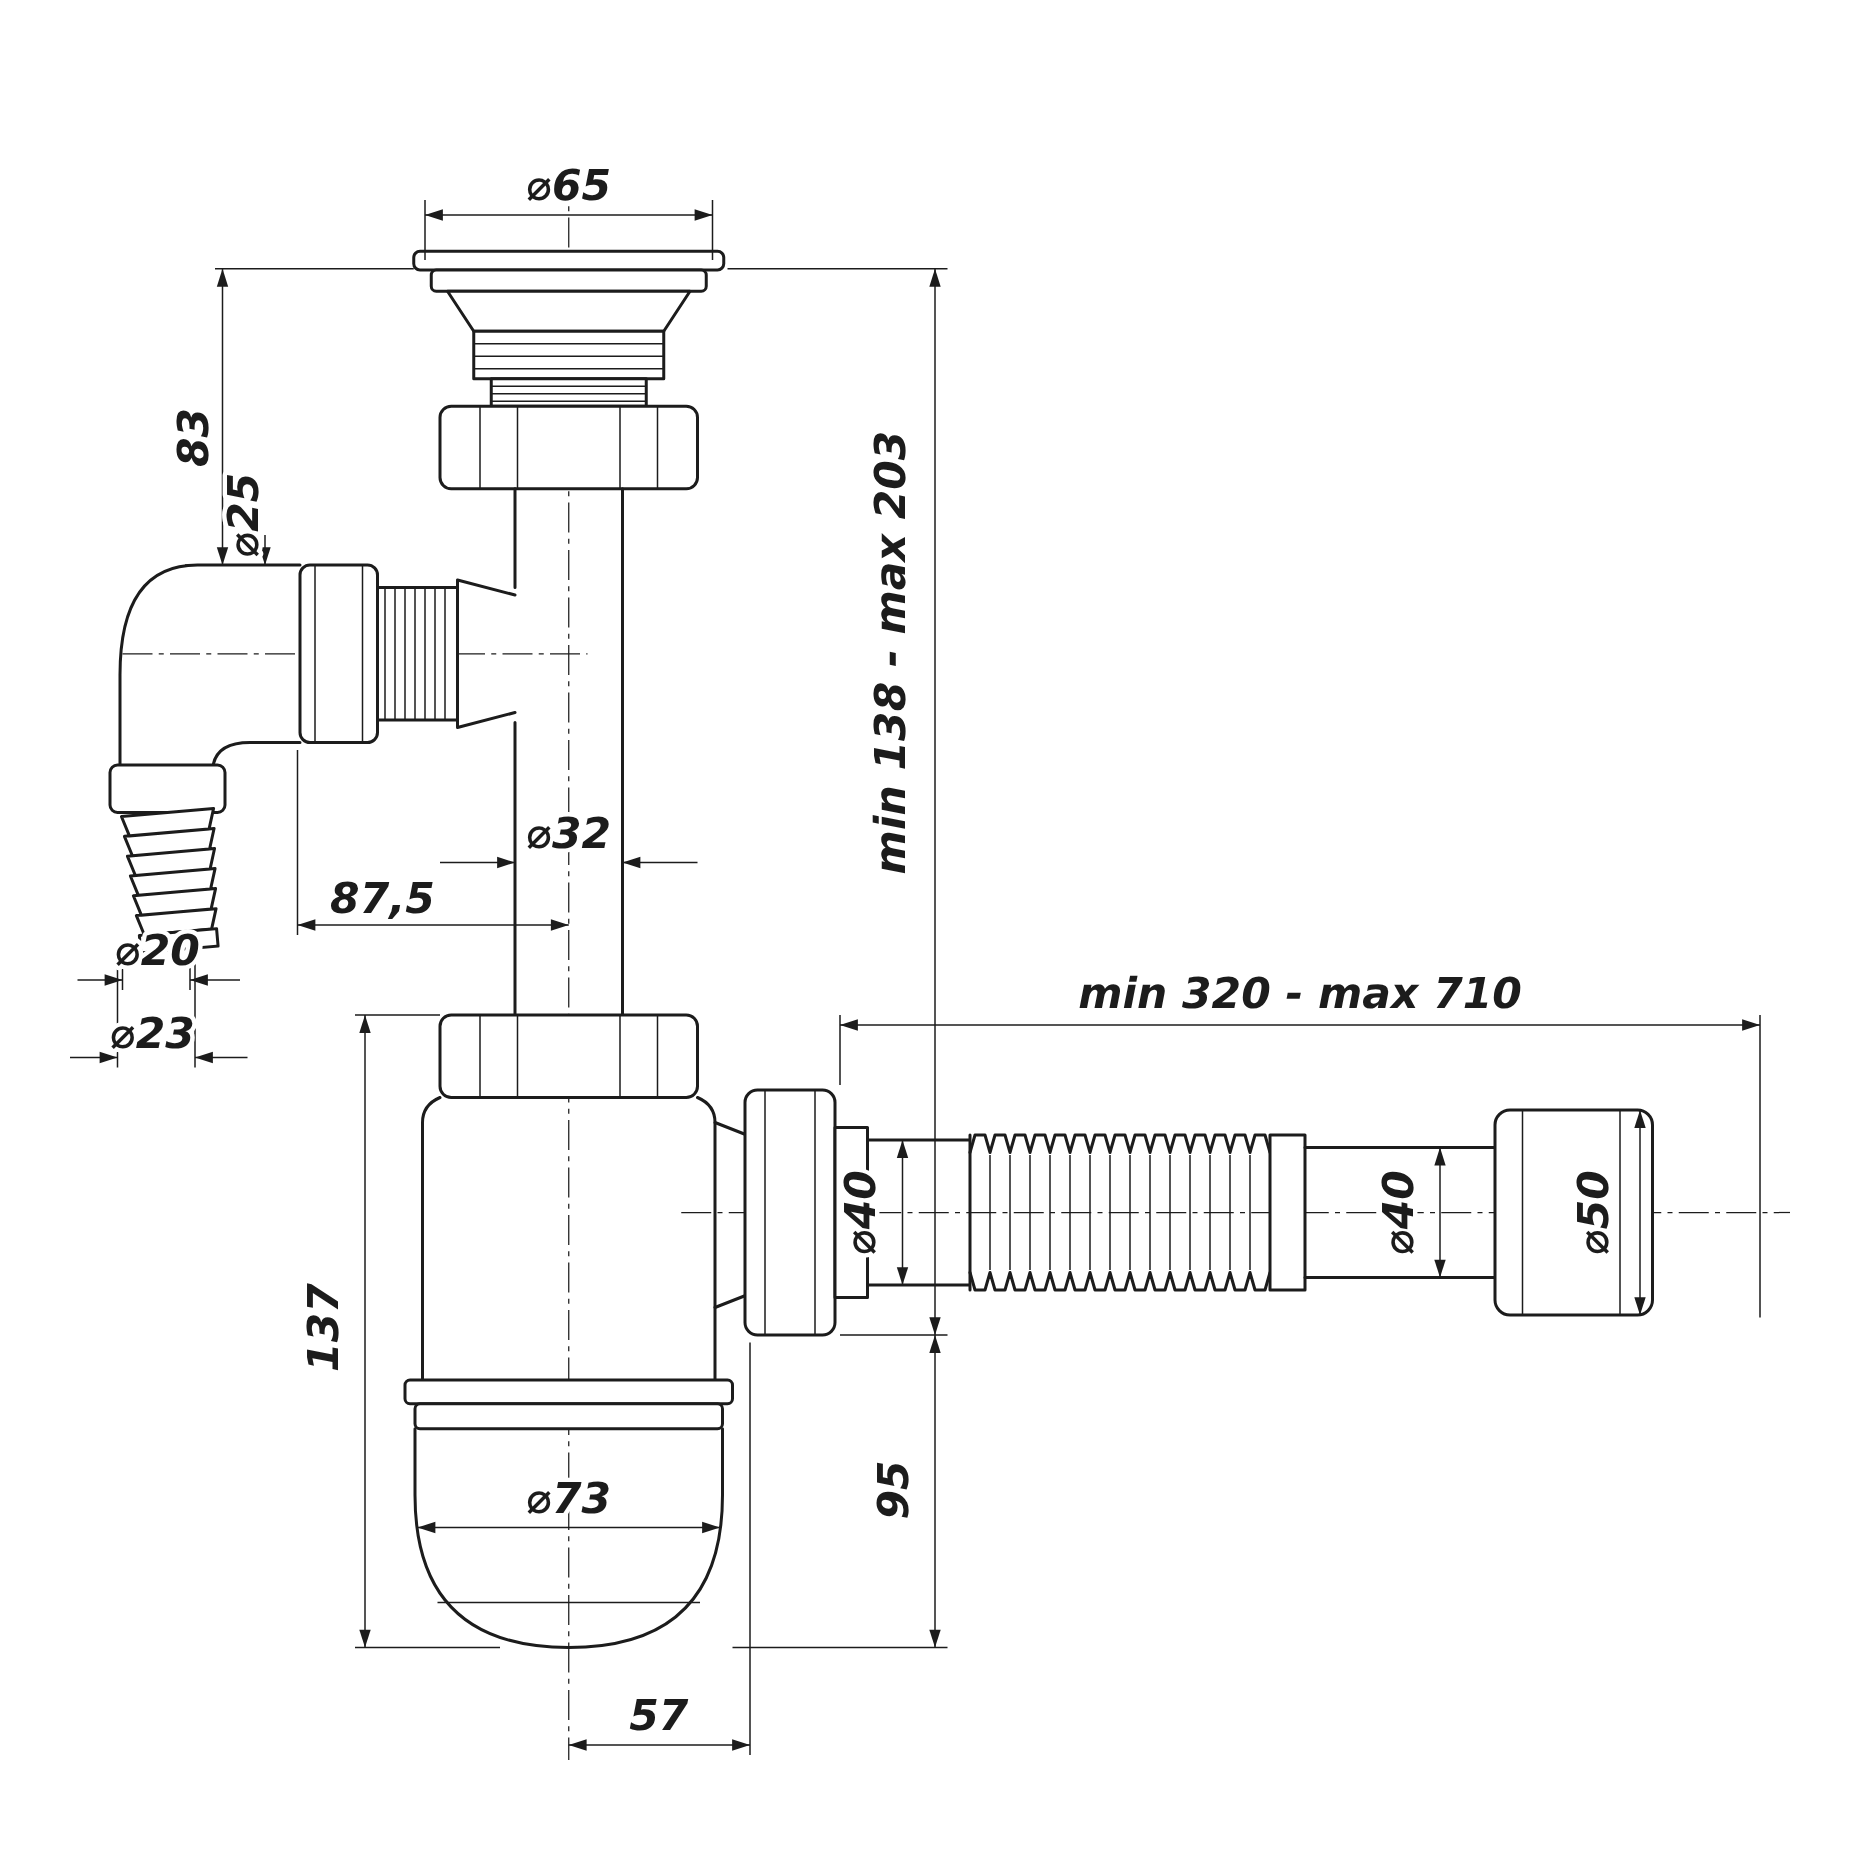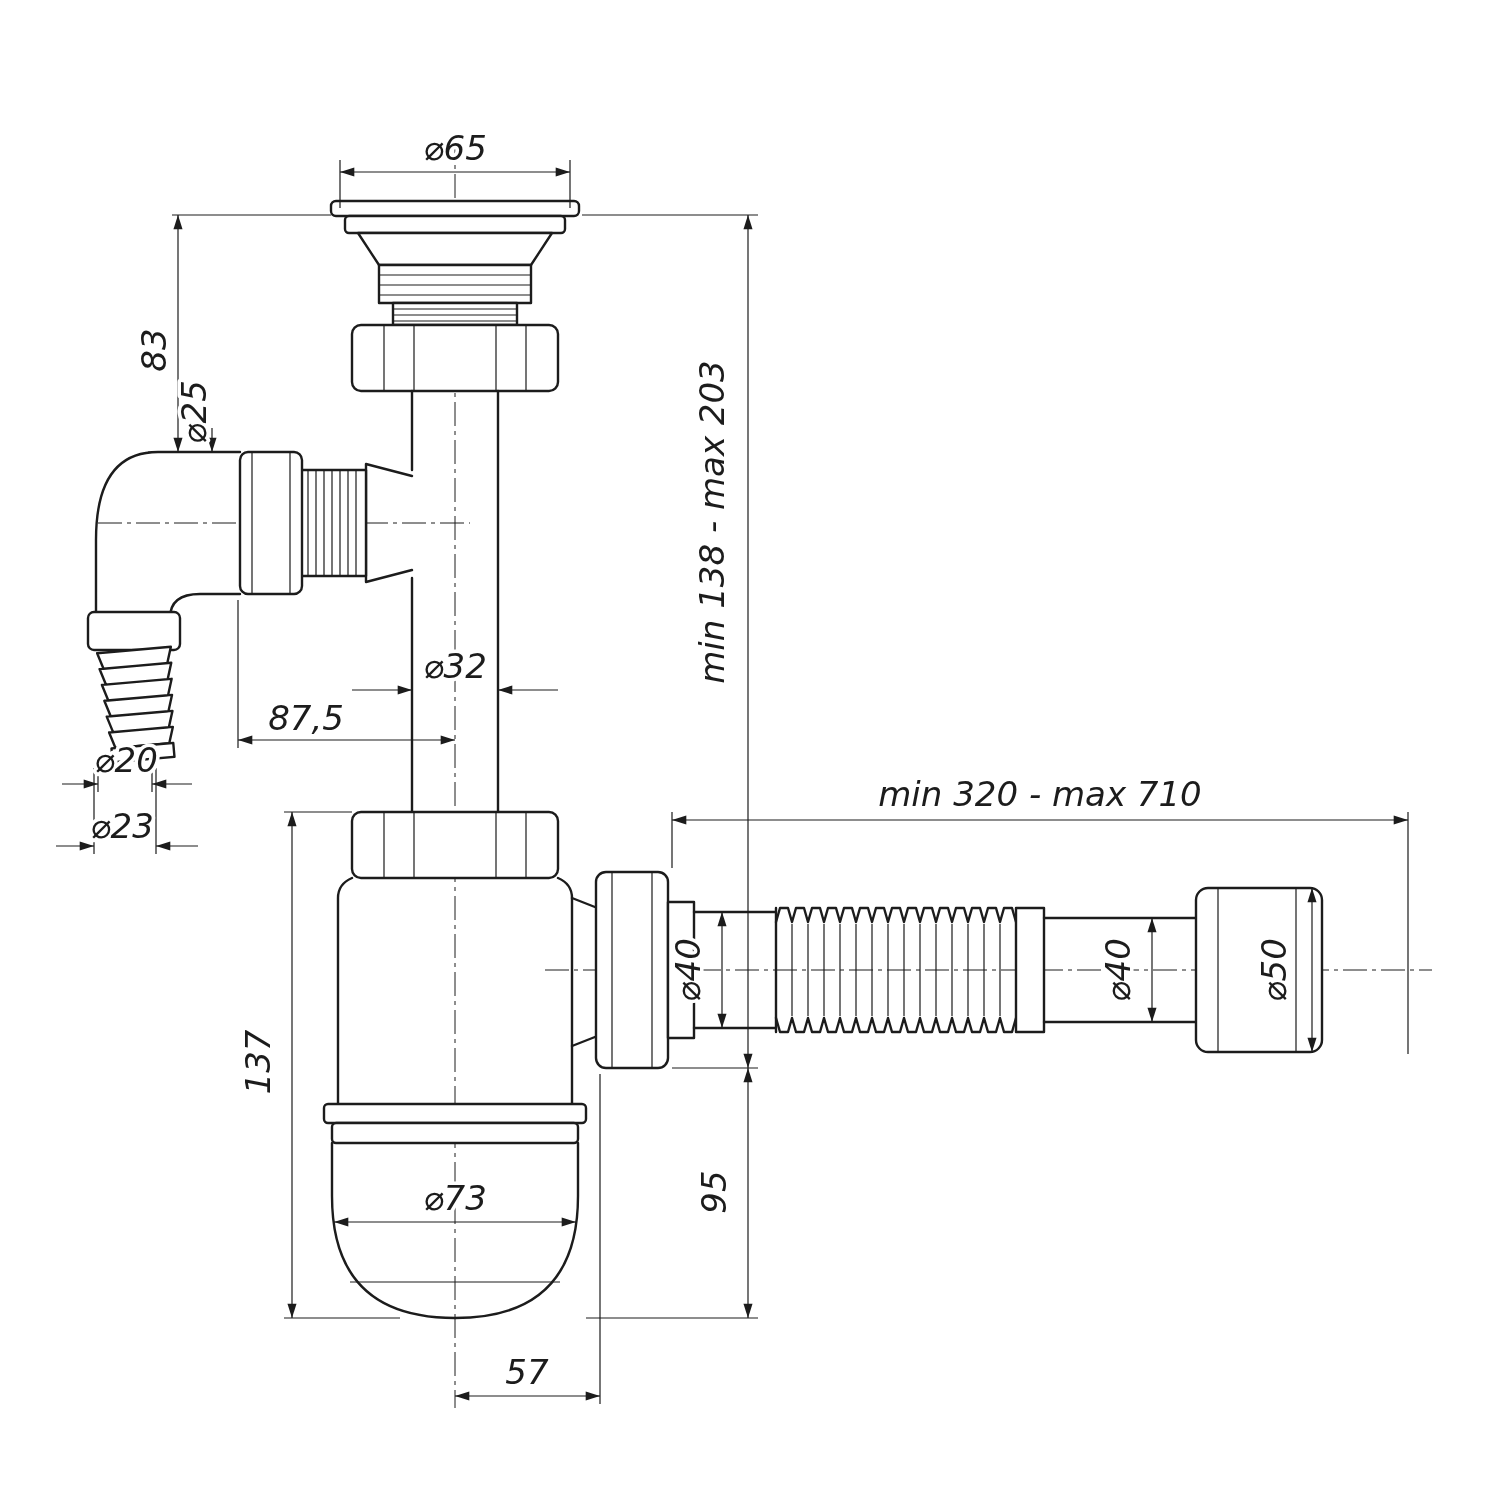--- a/index.html
+++ b/index.html
@@ -1,16 +1,16 @@
 <!DOCTYPE html>
 <html><head>
 <meta charset="utf-8">
 <style>
   html,body{margin:0;padding:0;background:#fff;}
-  .canvas{width:1500px;height:1500px;background:#ffffff;position:relative;overflow:hidden;}
+  .canvas{width:1500px;height:1500px;background:#ffffff;position:relative;overflow:hidden;font-weight:bold;}
   svg{display:block;}
   .outline{fill:none;stroke:#1c1c1c;stroke-width:2.4;stroke-linejoin:round;stroke-linecap:round;}
   .fillw{fill:#ffffff;stroke:#1c1c1c;stroke-width:2.4;stroke-linejoin:round;}
   .thin{fill:none;stroke:#1c1c1c;stroke-width:1.2;}
   .dim{fill:none;stroke:#1c1c1c;stroke-width:1.2;}
   .center{fill:none;stroke:#1c1c1c;stroke-width:1;stroke-dasharray:24 5 4 5;}
   .lbl{font-family:"DejaVu Sans",sans-serif;font-style:italic;font-size:34px;fill:#1c1c1c;
        text-anchor:middle;paint-order:stroke;stroke:#ffffff;stroke-width:7px;stroke-linejoin:round;}
 </style>
 </head>

